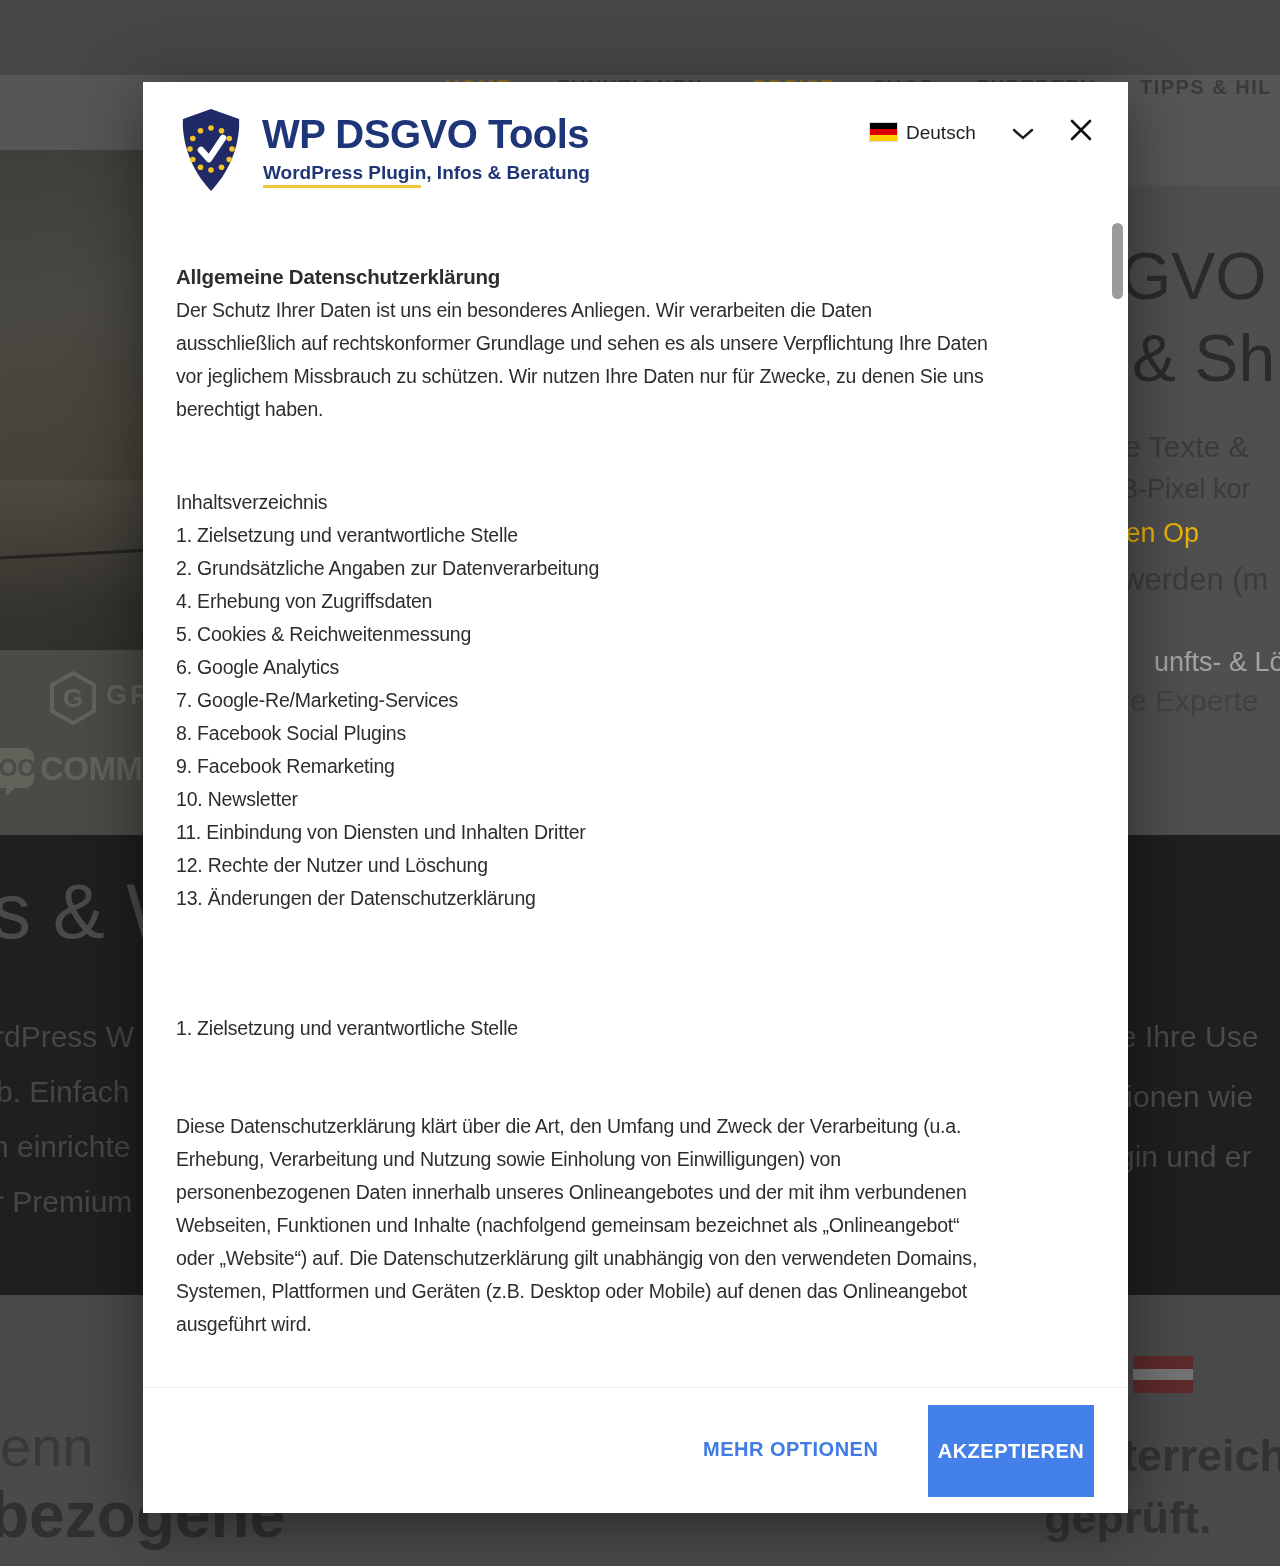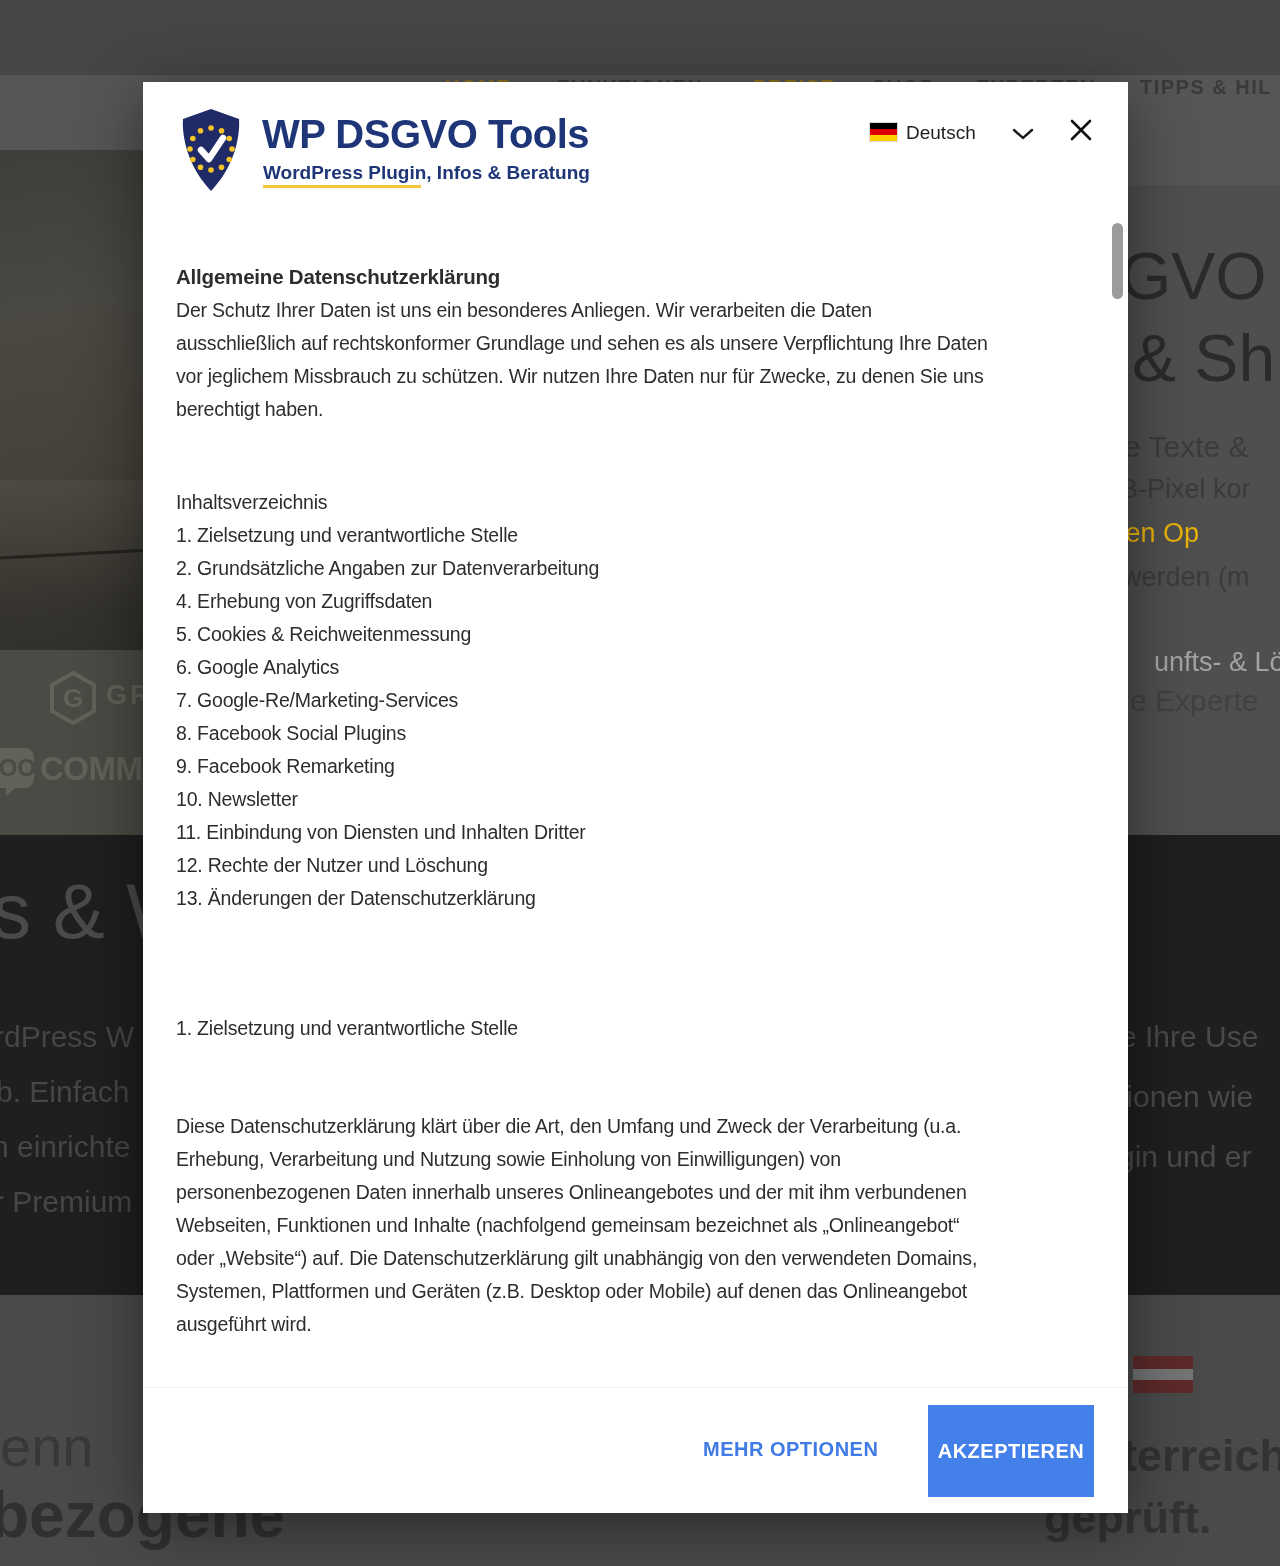--- a/index.html
+++ b/index.html
@@ -72,21 +72,21 @@
     <div class="hero-photo">
       <div class="photo-shade"></div>
       <div class="photo-cable"></div>
     </div>
 
     <span class="frag" style="left:1120px;top:238px;font-size:66px;font-weight:500;color:#2b2b2b;">GVO</span>
     <span class="frag" style="left:1132px;top:320px;font-size:66px;font-weight:500;color:#2b2b2b;">&amp; Sh</span>
     <span class="frag" style="left:1124px;top:430px;font-size:30px;color:#3b3b3b;">e Texte &amp;</span>
     <span class="frag" style="left:1120px;top:474px;font-size:27px;color:#3b3b3b;">B-Pixel kor</span>
     <span class="frag" style="left:1070px;top:518px;font-size:27px;color:#eab308;">ektiven Op</span>
-    <span class="frag" style="left:1122px;top:562px;font-size:27px;color:#3b3b3b;text-align:center;">werden (m</span>
+    <span class="frag" style="left:1122px;top:562px;font-size:31px;color:#3b3b3b;text-align:center;">werden (m</span>
     <span class="frag" style="left:1154px;top:605px;font-size:27px;color:#a3a3a3;margin-top:42px;">unfts- &amp; Lö</span>
     <span class="frag" style="left:1120px;top:684px;font-size:30px;color:#414141;">re Experte</span>
 
     <div class="logo-band">
       <svg style="position:absolute;left:48px;top:20px;" width="50" height="56" viewBox="0 0 50 56">
         <polygon points="25,3 46,15 46,41 25,53 4,41 4,15" fill="none" stroke="#62625a" stroke-width="4"></polygon>
         <text x="25" y="37" text-anchor="middle" font-family="Liberation Sans,sans-serif" font-size="26" font-weight="700" fill="#62625a">G</text>
       </svg>
       <span class="frag" style="left:106px;top:30px;font-size:27px;font-weight:700;letter-spacing:3px;color:#62625a;">GRAVITY</span>
       <div style="position:absolute;left:-22px;top:98px;width:56px;height:40px;background:#62625a;border-radius:9px;display:flex;align-items:center;justify-content:center;font-size:24px;font-weight:800;color:#4b4a44;">WOO</div>

